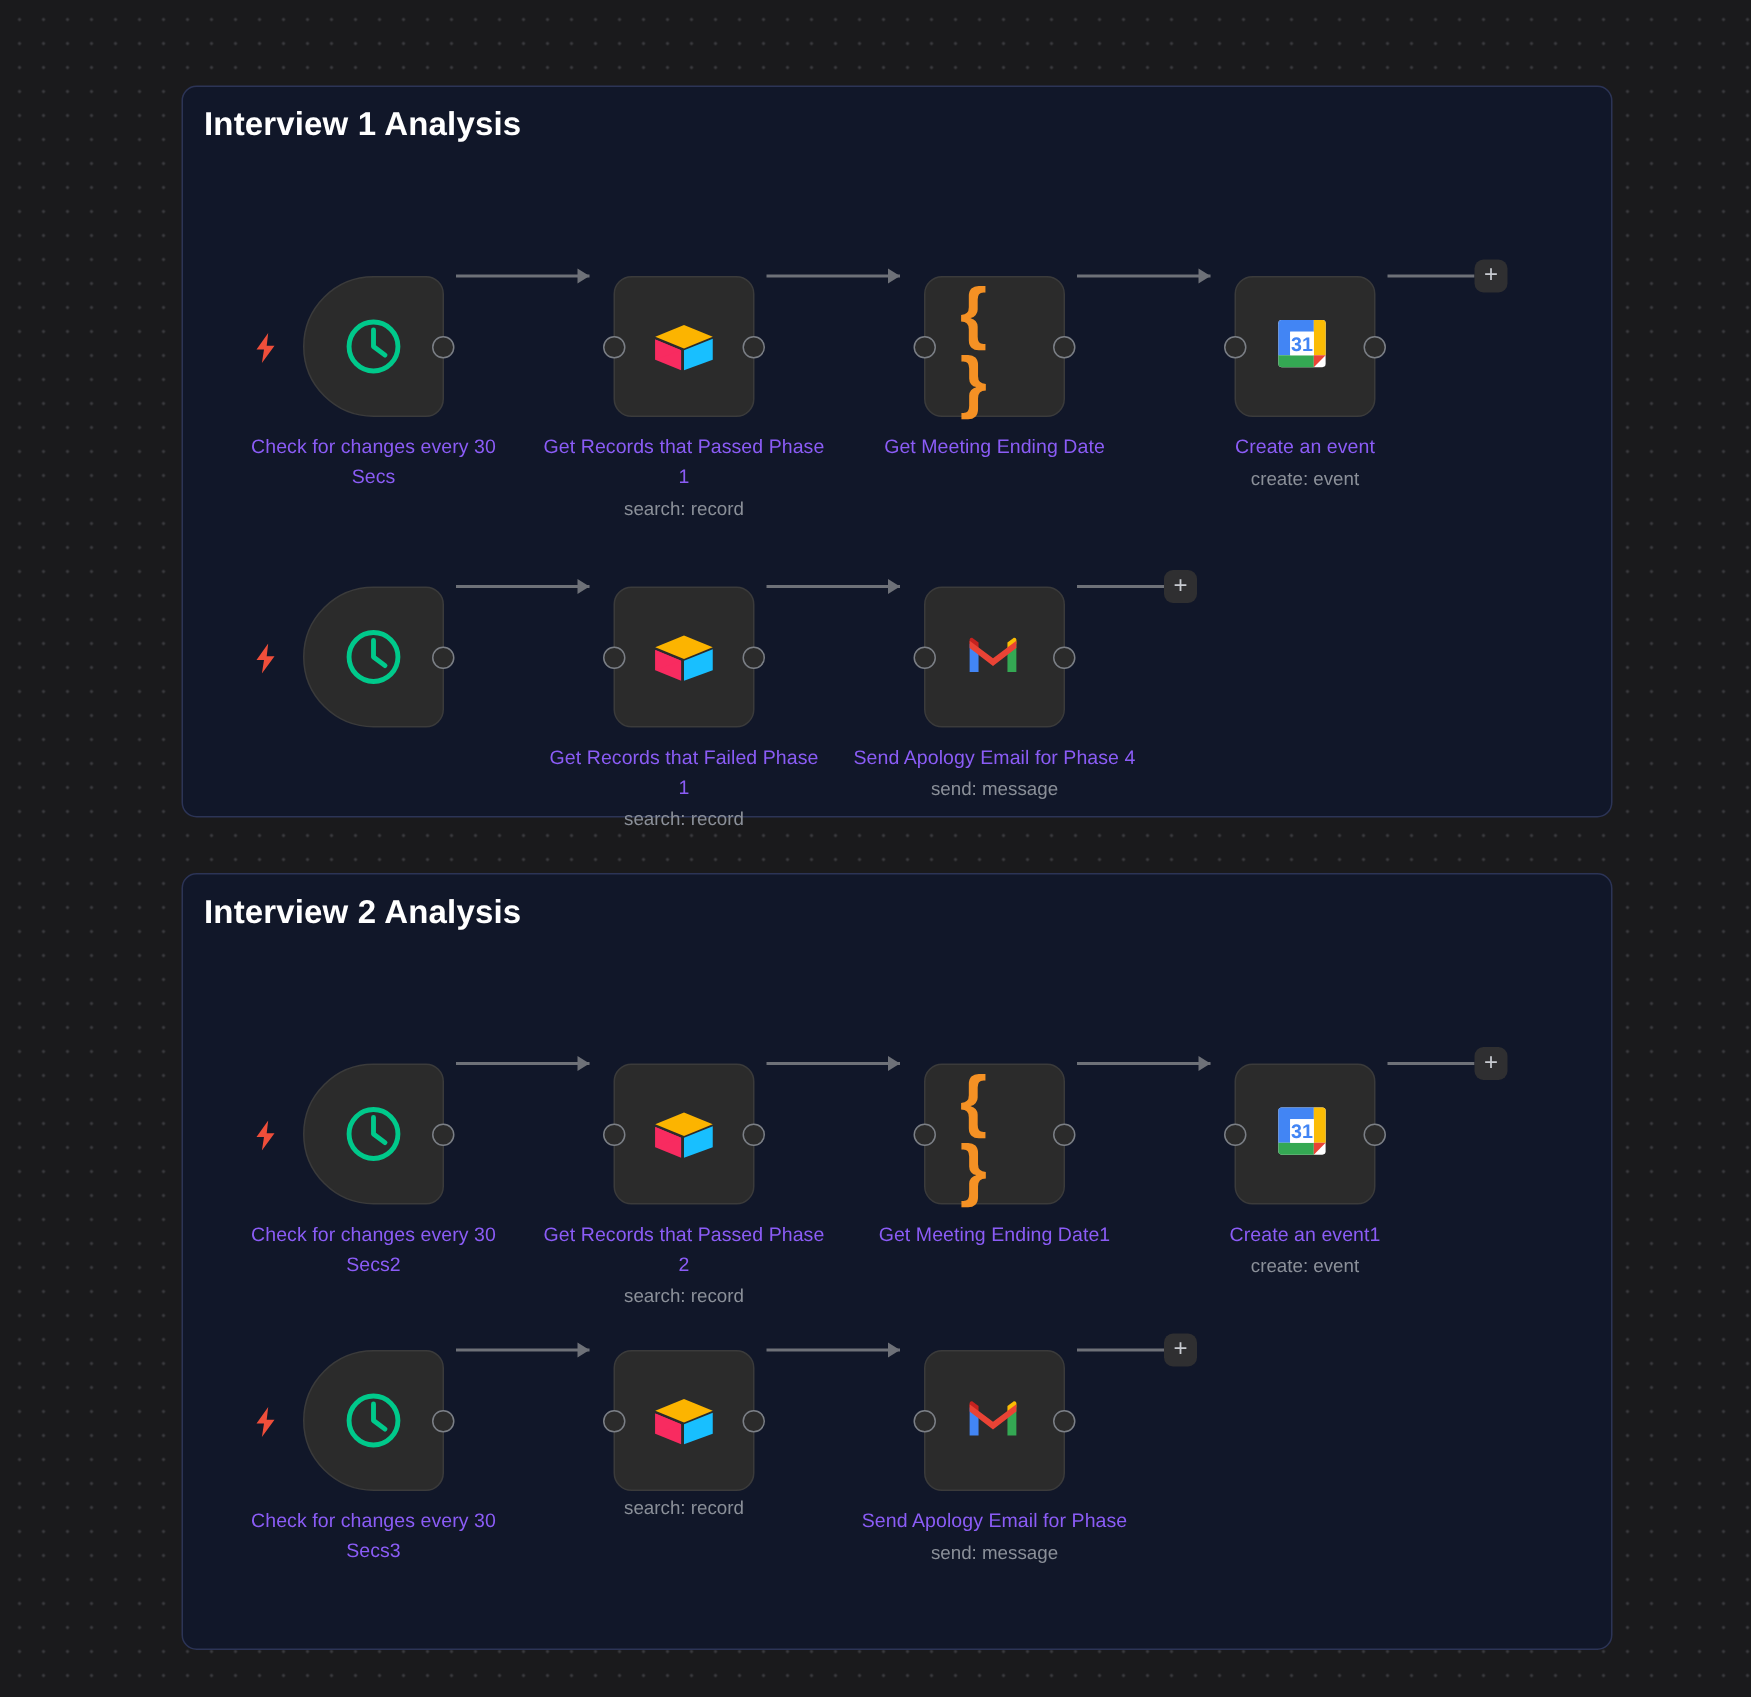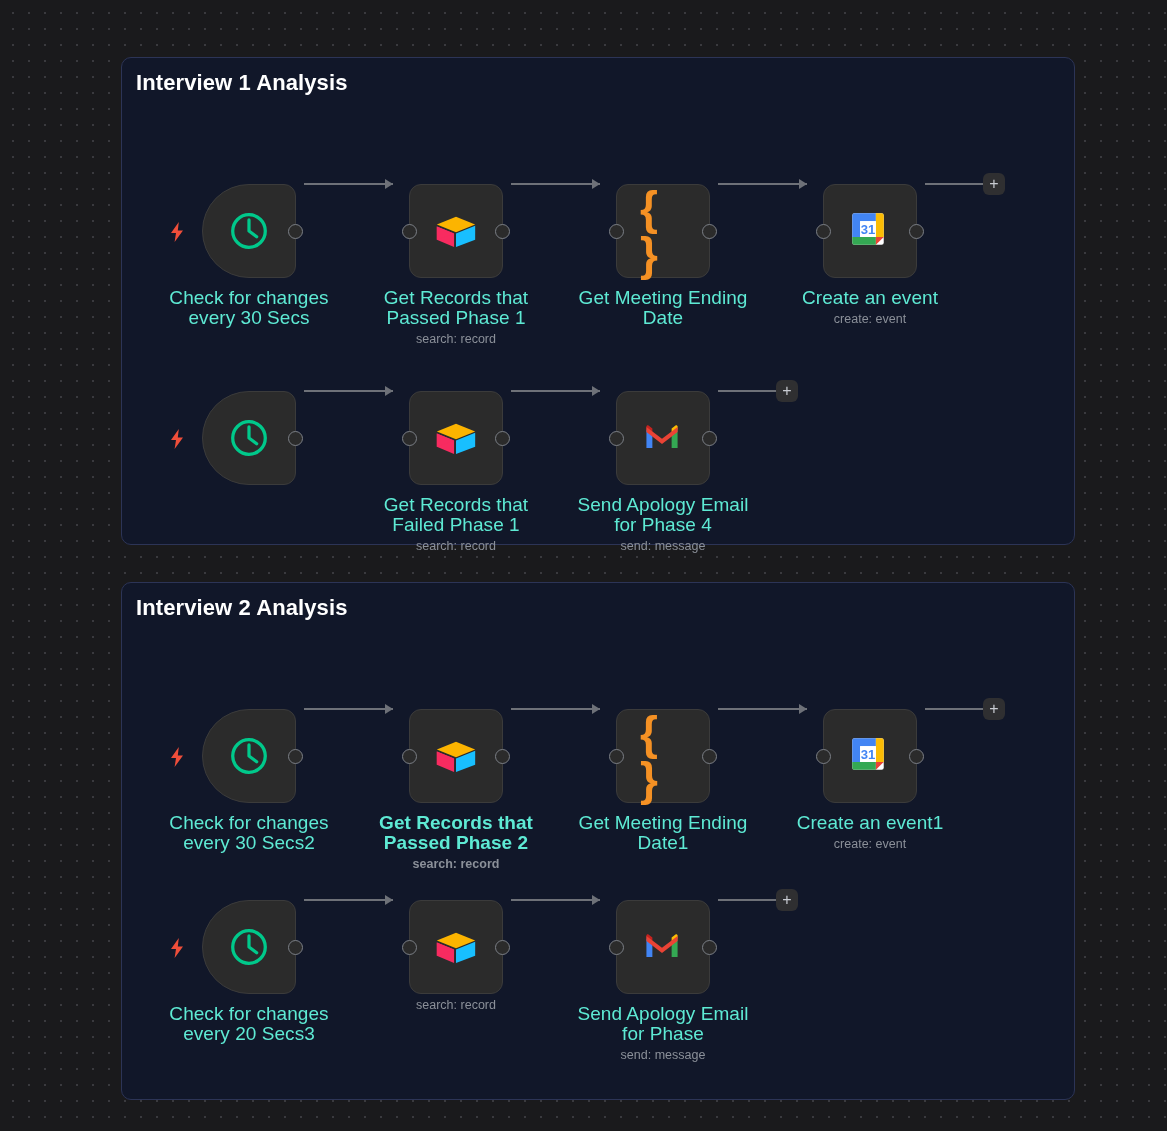--- a/index.html
+++ b/index.html
@@ -80,23 +80,23 @@
     justify-content: center;
   }
   .node-box.trigger {
     border-radius: 47px 12px 12px 47px;
   }
   .node-label {
     margin-top: 10px;
     width: 190px;
     margin-left: -48px;
     text-align: center;
-    font-size: 19px;
+    font-size: 13px;
     line-height: 20px;
-    color: #5eead4;
+    color: #8b5cf6;
     letter-spacing: 0.05px;
   }
   .node-sub {
     margin-top: 3px;
     width: 190px;
     margin-left: -48px;
     text-align: center;
     font-size: 12.5px;
     line-height: 16px;
     color: #8b9099;
@@ -293,21 +293,21 @@
             <span class="icon-wrap"><svg viewBox="0 0 48 48" width="46" height="46">
                 <circle cx="24" cy="24" r="17" fill="none" stroke="#00c98b" stroke-width="3.4"></circle>
                 <path d="M24 12.5 L24 24 L32 30" fill="none" stroke="#00c98b" stroke-width="3.4" stroke-linecap="round" stroke-linejoin="round"></path>
               </svg></span>
             <span class="port out"></span>
           </div>
           <div class="node-label">Check for changes every 30 Secs2</div>
         </div>
         <span class="wire" style="left: 182px; width: 89px;"></span>
         <span class="arrow" style="left: 263px;"></span>
-        <div class="node" style="left: 287px; font-weight: bold;">
+        <div class="node" style="left: 287px;">
           <div class="node-box">
             <span class="icon-wrap"><svg viewBox="0 0 48 48" width="46" height="46">
                 <path d="M24 9 L44 17.2 L24 25.4 L4 17.2 Z" fill="#FCB400"></path>
                 <path d="M24 26.6 L44 18.6 L44 33.2 L24 40.6 Z" fill="#18BFFF"></path>
                 <path d="M4 19.2 L22 26.6 L22 40.6 L4 33.2 Z" fill="#F82B60"></path>
                 <path d="M4 19.2 L22 26.6 L4 33.2 Z" fill="#F82B60"></path>
               </svg></span>
             <span class="port in"></span>
             <span class="port out"></span>
           </div>
@@ -353,21 +353,21 @@
             <path d="M9.8 0 L2 11 L7 11 L5.6 20 L14 8.5 L8.8 8.5 Z" fill="#ef4e3a"></path>
           </svg></span>
         <div class="node" style="left: 80px;">
           <div class="node-box trigger">
             <span class="icon-wrap"><svg viewBox="0 0 48 48" width="46" height="46">
                 <circle cx="24" cy="24" r="17" fill="none" stroke="#00c98b" stroke-width="3.4"></circle>
                 <path d="M24 12.5 L24 24 L32 30" fill="none" stroke="#00c98b" stroke-width="3.4" stroke-linecap="round" stroke-linejoin="round"></path>
               </svg></span>
             <span class="port out"></span>
           </div>
-          <div class="node-label">Check for changes every 20 Secs3</div>
+          <div class="node-label">Check for changes every 30 Secs3</div>
         </div>
         <span class="wire" style="left: 182px; width: 89px;"></span>
         <span class="arrow" style="left: 263px;"></span>
         <div class="node" style="left: 287px;">
           <div class="node-box">
             <span class="icon-wrap"><svg viewBox="0 0 48 48" width="46" height="46">
                 <path d="M24 9 L44 17.2 L24 25.4 L4 17.2 Z" fill="#FCB400"></path>
                 <path d="M24 26.6 L44 18.6 L44 33.2 L24 40.6 Z" fill="#18BFFF"></path>
                 <path d="M4 19.2 L22 26.6 L22 40.6 L4 33.2 Z" fill="#F82B60"></path>
                 <path d="M4 19.2 L22 26.6 L4 33.2 Z" fill="#F82B60"></path>

